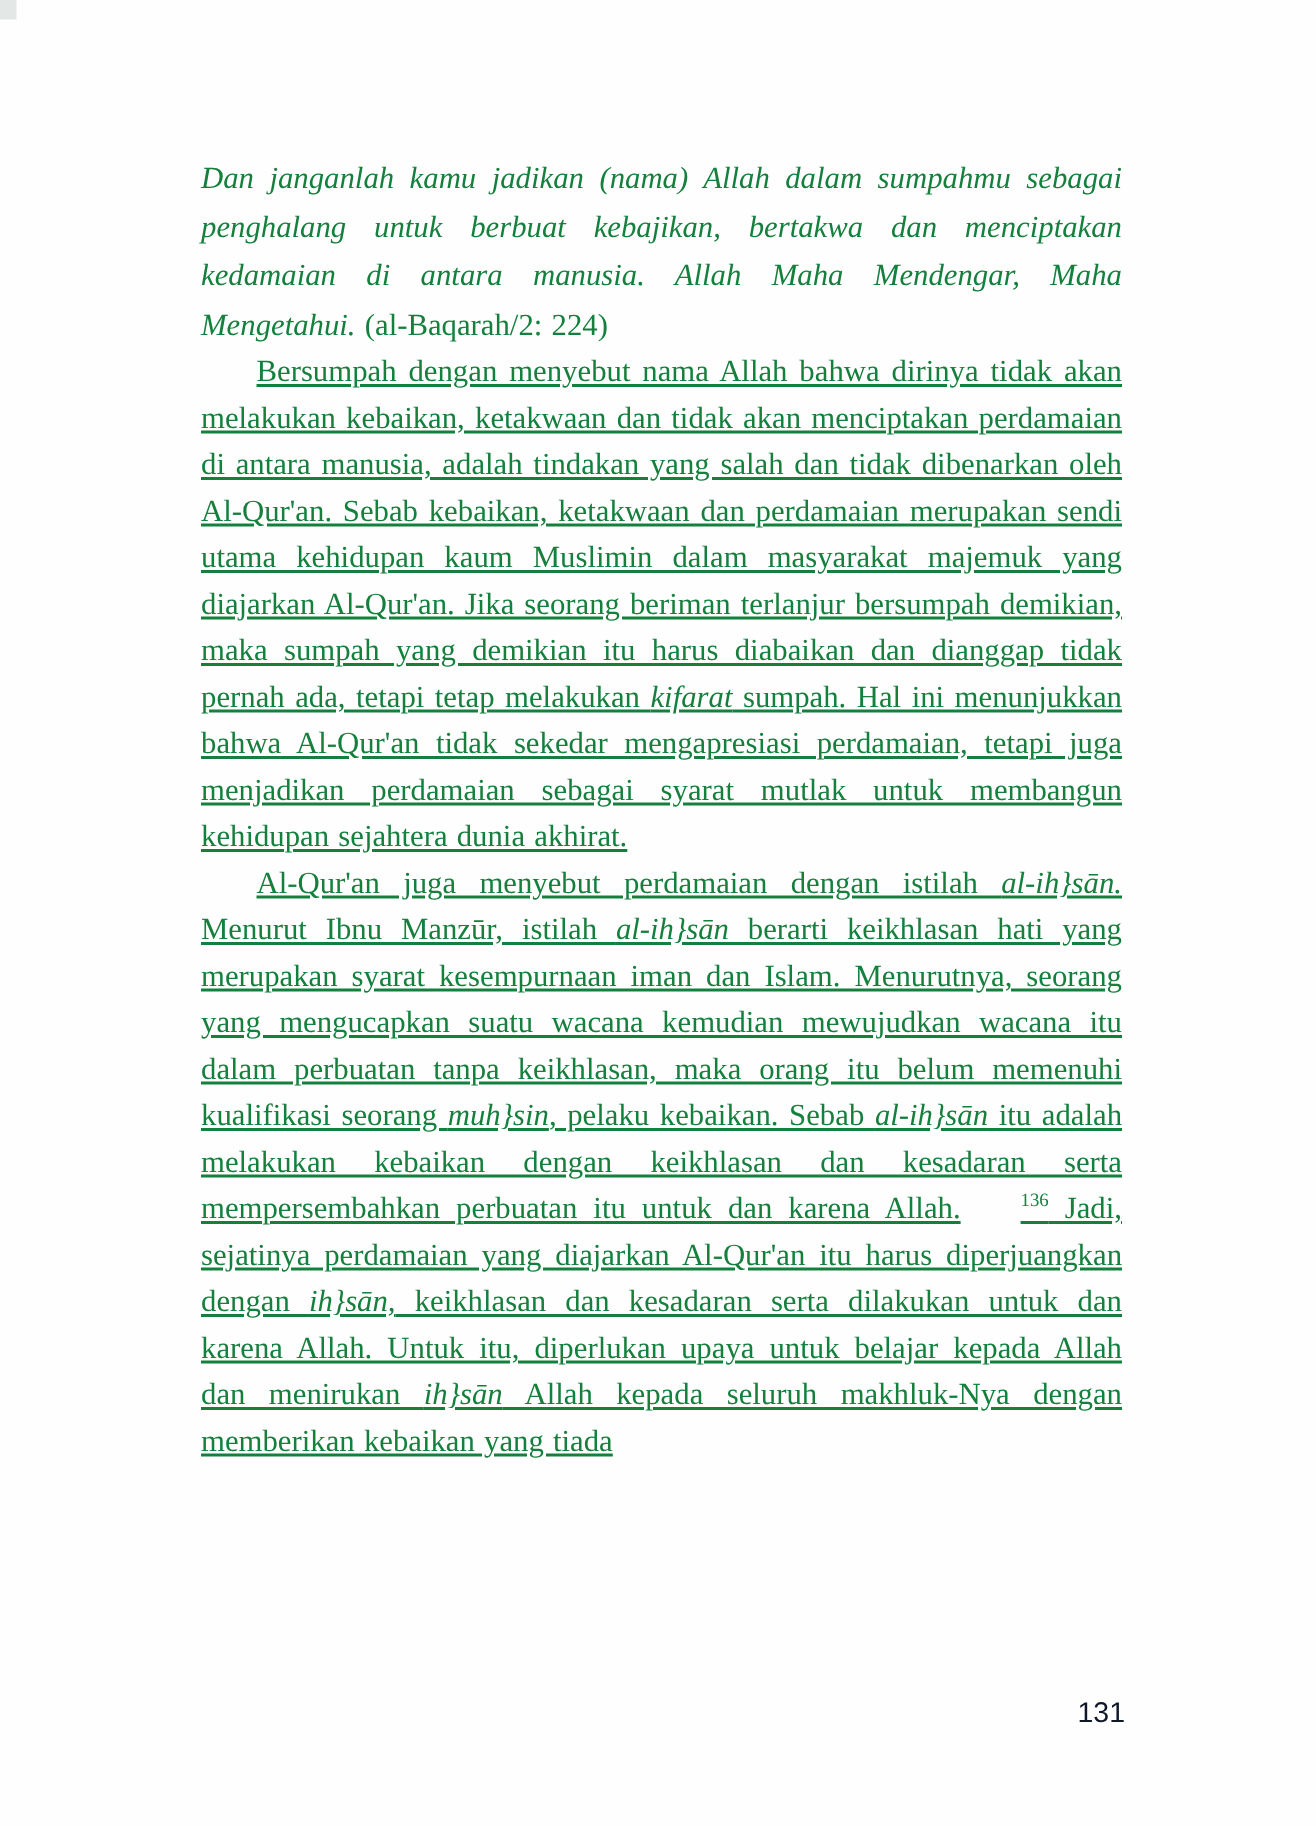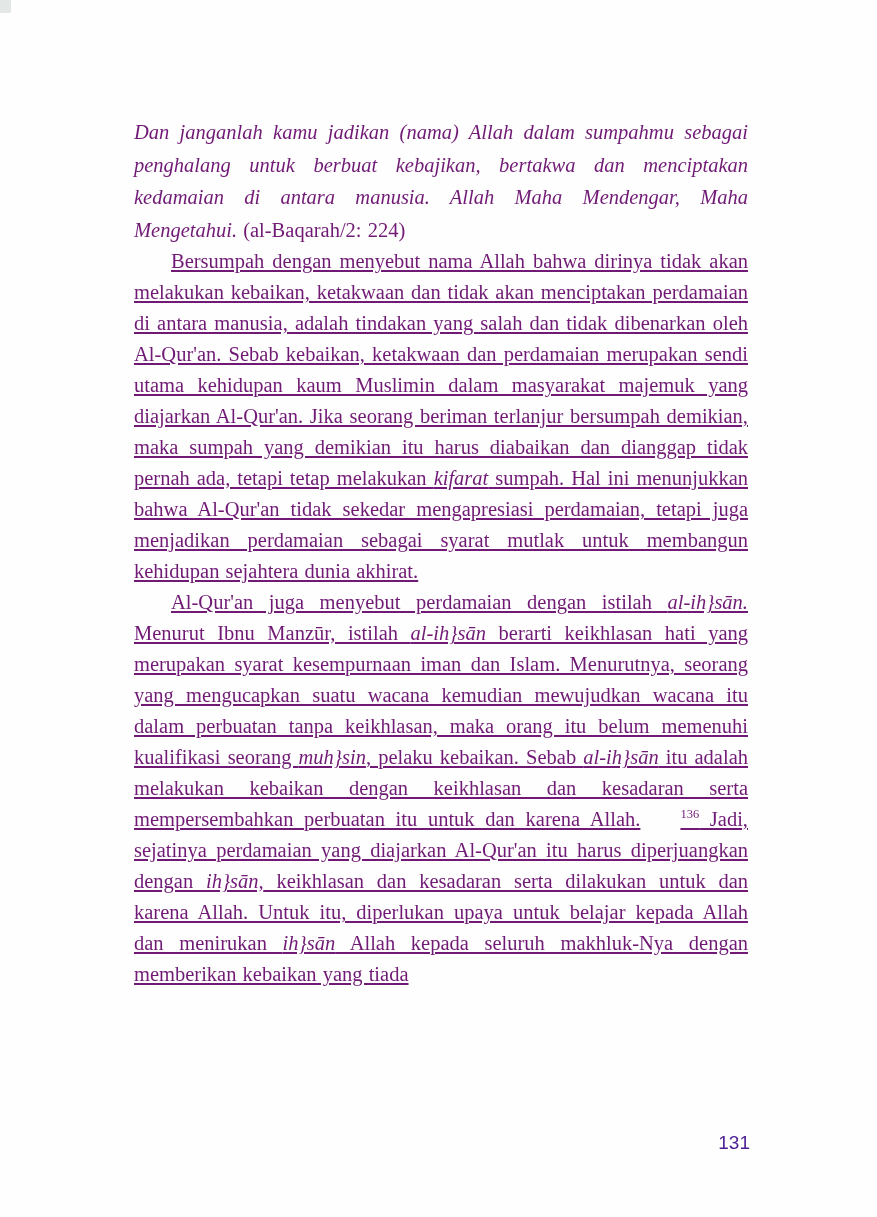--- a/index.html
+++ b/index.html
@@ -19,23 +19,23 @@
     position: absolute;
     left: 0;
     top: 0;
     width: 11px;
     height: 13px;
     background: #e3e7e6;
   }
   .text-block {
     position: absolute;
     left: 134px;
-    top: 116px;
+    top: 103px;
     width: 614px;
-    color: #701a75;
+    color: #15803d;
     font-size: 20.5px;
     line-height: 31px;
     text-align: justify;
     word-spacing: 1px;
   }
   .para {
     margin: 0;
   }
   .para.quote {
     line-height: 32.5px;
@@ -54,21 +54,21 @@
     margin-left: 40px;
   }
   .page-number {
     position: absolute;
     top: 1132px;
     left: 712px;
     width: 38px;
     text-align: right;
     font-family: "Liberation Sans", sans-serif;
     font-size: 19px;
-    color: #4c1d95;
+    color: #0f172a;
   }
 </style>
 </head>
 <body>
 
 <div class="page">
   <div class="scan-artifact"></div>
 
   <div class="text-block">
     <p class="para quote"><span class="run-italic">Dan janganlah kamu jadikan (nama) Allah dalam sumpahmu sebagai penghalang untuk berbuat kebajikan, bertakwa dan menciptakan kedamaian di antara manusia. Allah Maha Mendengar, Maha Mengetahui.</span><span> (al-Baqarah/2: 224)</span></p>

